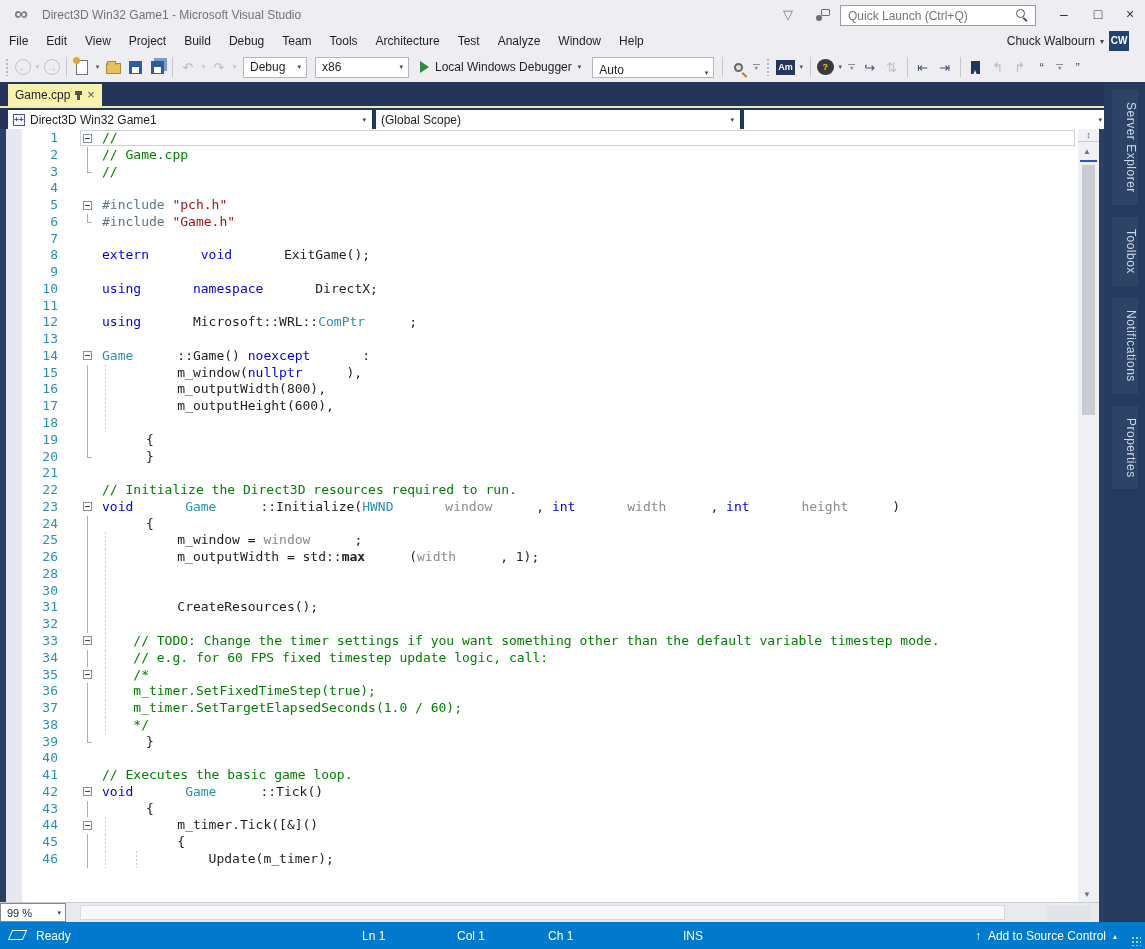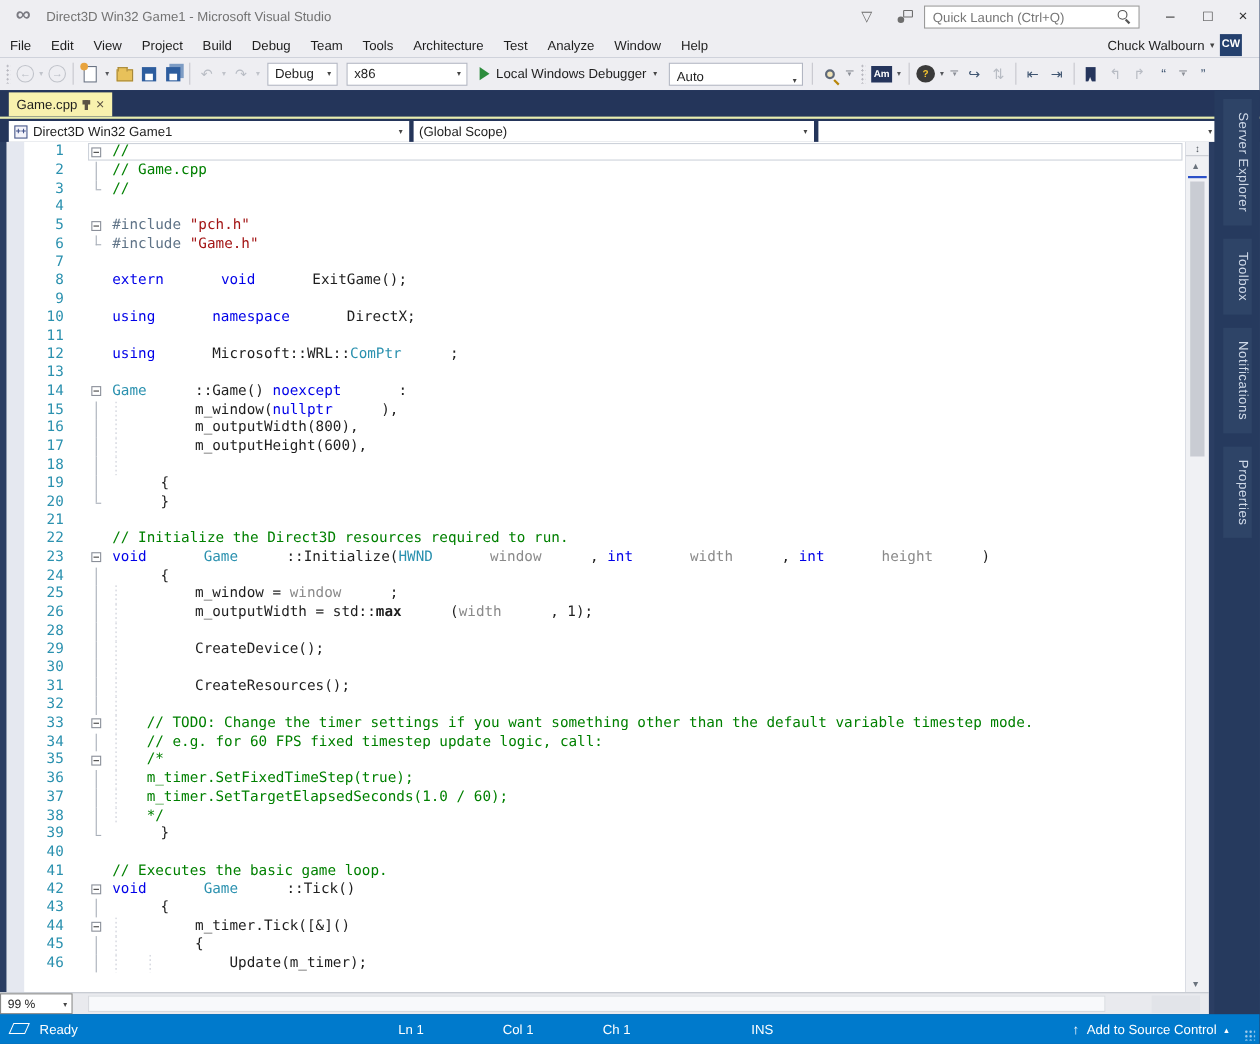--- a/index.html
+++ b/index.html
@@ -184,21 +184,21 @@
     </span>
     <span class="tb-sep"></span>
     <span class="tb-icon dis">↶</span>
     <span class="tb-caret dis">▾</span>
     <span class="tb-icon dis">↷</span>
     <span class="tb-caret dis">▾</span>
     <div class="tb-combo" style="width: 64px;">
       <span class="cv">Debug</span>
       <span class="caret">▾</span>
     </div>
-    <div class="tb-combo" style="width: 110px;">
+    <div class="tb-combo" style="width: 94px;">
       <span class="cv">x86</span>
       <span class="caret">▾</span>
     </div>
     <div id="start-btn">
       <span class="play"></span>
       <span>Local Windows Debugger</span>
       <span class="caret">▾</span>
     </div>
     <div class="tb-combo" style="width: 122px; align-items: flex-end;">
       <span class="cv">Auto</span>
@@ -291,21 +291,20 @@
         <div class="code-row"><div class="indent-guide" style="left: 99px;"></div><span class="ln">18</span><span class="outline"><span class="fold-vline"></span></span></div>
         <div class="code-row"><span class="ln">19</span><span class="outline"><span class="fold-vline"></span></span><span class="code-text"><span class="tok-d">{</span></span></div>
         <div class="code-row"><span class="ln">20</span><span class="outline"><span class="fold-vline half"></span><span class="fold-stub"></span></span><span class="code-text"><span class="tok-d">}</span></span></div>
         <div class="code-row"><span class="ln">21</span><span class="outline"></span><span class="code-text"></span></div>
         <div class="code-row"><span class="ln">22</span><span class="outline"></span><span class="code-text"><span class="tok-cm">// Initialize the Direct3D resources required to run.</span></span></div>
         <div class="code-row"><span class="ln">23</span><span class="outline"><span class="fold-box"></span></span><span class="code-text"><span class="tok-k">void</span><span class="tok-d"> </span><span class="tok-t">Game</span><span class="tok-d">::Initialize(</span><span class="tok-t">HWND</span><span class="tok-d"> </span><span class="tok-p">window</span><span class="tok-d">, </span><span class="tok-k">int</span><span class="tok-d"> </span><span class="tok-p">width</span><span class="tok-d">, </span><span class="tok-k">int</span><span class="tok-d"> </span><span class="tok-p">height</span><span class="tok-d">)</span></span></div>
         <div class="code-row"><span class="ln">24</span><span class="outline"><span class="fold-vline"></span></span><span class="code-text"><span class="tok-d">{</span></span></div>
         <div class="code-row"><div class="indent-guide" style="left: 99px;"></div><span class="ln">25</span><span class="outline"><span class="fold-vline"></span></span><span class="code-text"><span class="tok-d">    m_window = </span><span class="tok-p">window</span><span class="tok-d">;</span></span></div>
         <div class="code-row"><div class="indent-guide" style="left: 99px;"></div><span class="ln">26</span><span class="outline"><span class="fold-vline"></span></span><span class="code-text"><span class="tok-d">    m_outputWidth = std::</span><span class="tok-b">max</span><span class="tok-d">(</span><span class="tok-p">width</span><span class="tok-d">, 1);</span></span></div>
         <div class="code-row"><div class="indent-guide" style="left: 99px;"></div><span class="ln">28</span><span class="outline"><span class="fold-vline"></span></span><span class="code-text"></span></div>
-        <div class="code-row"><div class="indent-guide" style="left: 99px;"></div><span class="ln">29</span><span class="outline"><span class="fold-vline"></span></span><span class="code-text"><span class="tok-d">    CreateDevice();</span></span></div>
         <div class="code-row"><div class="indent-guide" style="left: 99px;"></div><span class="ln">30</span><span class="outline"><span class="fold-vline"></span></span><span class="code-text"></span></div>
         <div class="code-row"><div class="indent-guide" style="left: 99px;"></div><span class="ln">31</span><span class="outline"><span class="fold-vline"></span></span><span class="code-text"><span class="tok-d">    CreateResources();</span></span></div>
         <div class="code-row"><div class="indent-guide" style="left: 99px;"></div><span class="ln">32</span><span class="outline"><span class="fold-vline"></span></span><span class="code-text"></span></div>
         <div class="code-row"><div class="indent-guide" style="left: 99px;"></div><span class="ln">33</span><span class="outline"><span class="fold-box"></span></span><span class="code-text"><span class="tok-cm">    // TODO: Change the timer settings if you want something other than the default variable timestep mode.</span></span></div>
         <div class="code-row"><div class="indent-guide" style="left: 99px;"></div><span class="ln">34</span><span class="outline"><span class="fold-vline"></span></span><span class="code-text"><span class="tok-cm">    // e.g. for 60 FPS fixed timestep update logic, call:</span></span></div>
         <div class="code-row"><div class="indent-guide" style="left: 99px;"></div><span class="ln">35</span><span class="outline"><span class="fold-box"></span></span><span class="code-text"><span class="tok-cm">    /*</span></span></div>
         <div class="code-row"><div class="indent-guide" style="left: 99px;"></div><span class="ln">36</span><span class="outline"><span class="fold-vline"></span></span><span class="code-text"><span class="tok-cm">    m_timer.SetFixedTimeStep(true);</span></span></div>
         <div class="code-row"><div class="indent-guide" style="left: 99px;"></div><span class="ln">37</span><span class="outline"><span class="fold-vline"></span></span><span class="code-text"><span class="tok-cm">    m_timer.SetTargetElapsedSeconds(1.0 / 60);</span></span></div>
         <div class="code-row"><div class="indent-guide" style="left: 99px;"></div><span class="ln">38</span><span class="outline"><span class="fold-vline"></span></span><span class="code-text"><span class="tok-cm">    */</span></span></div>
         <div class="code-row"><span class="ln">39</span><span class="outline"><span class="fold-vline half"></span><span class="fold-stub"></span></span><span class="code-text"><span class="tok-d">}</span></span></div>

